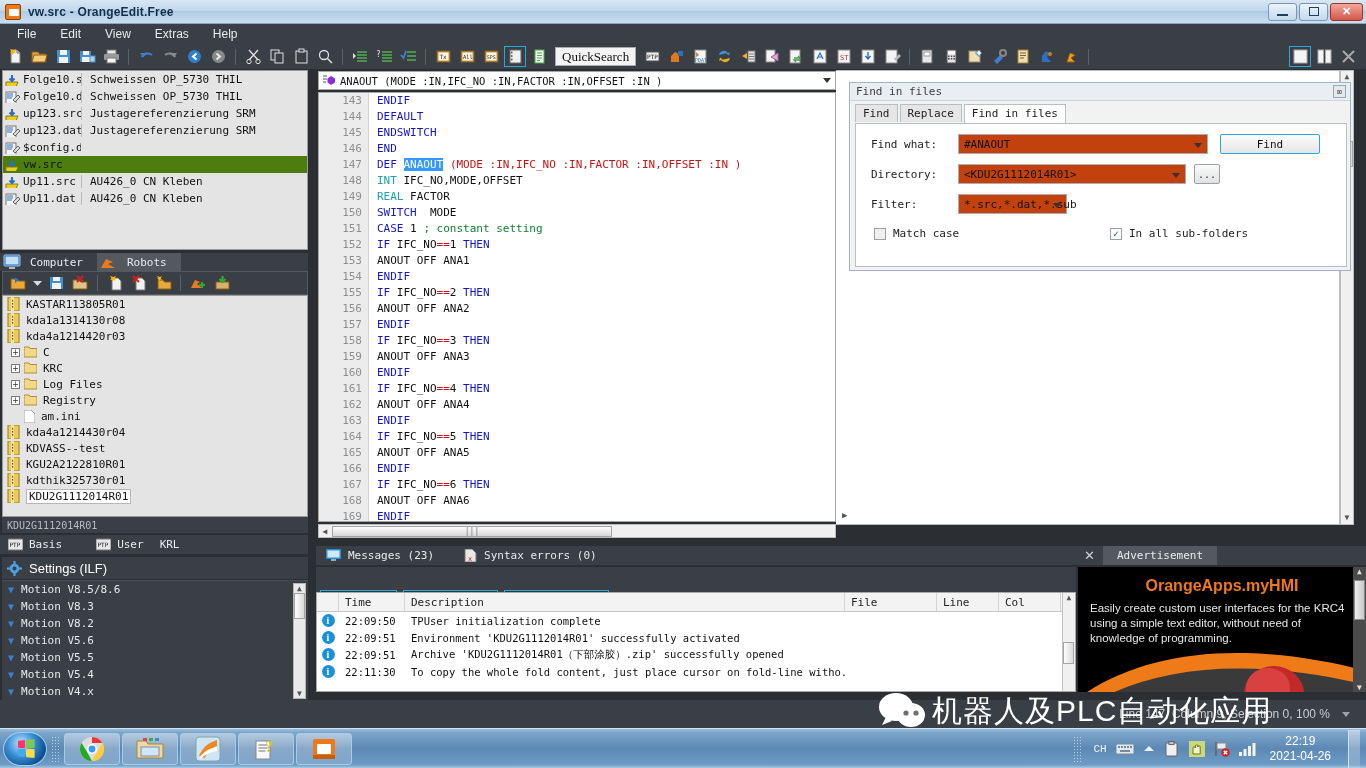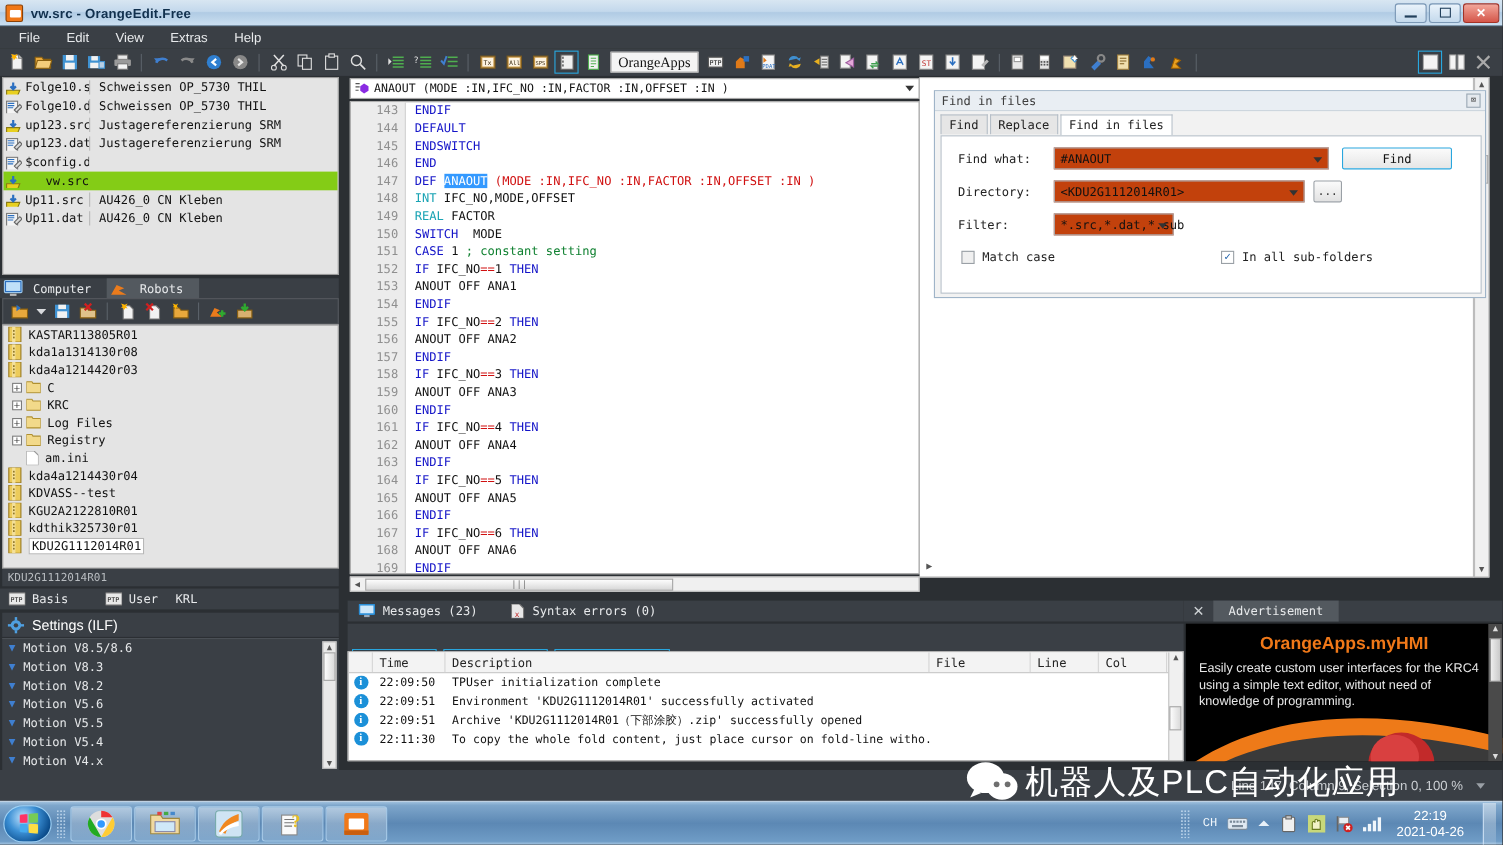--- a/index.html
+++ b/index.html
@@ -75,21 +75,21 @@
     white-space:nowrap; overflow:hidden; flex:none;
   }
   .tbtn.framed { outline:1.5px solid #28a8e0; outline-offset:-1px; }
 
   
   .filelist {
     position:absolute; left:2px; top:70px; width:306px; height:180px;
     background:#e4e4e4; border:1px solid #9a9a9a; overflow:hidden;
   }
   .frow { height:17px; display:flex; align-items:center; font-family:"DejaVu Sans Mono",monospace; font-size:11px; color:#111; }
-  .frow.sel { background:#84cc16;text-align:right; }
+  .frow.sel { background:#4d7c0f; }
   .fname { width:78px; padding-left:20px; position:relative; white-space:nowrap; overflow:hidden; }
   .fdesc { padding-left:8px; border-left:1px solid #b9b9b9; flex:1; white-space:nowrap; }
   .ficon { position:absolute; left:2px; top:1px; width:15px; height:14px; }
 
   
   .tabstrip {
     position:absolute; left:0; top:253px; width:308px; height:18px;
     background:#3a3f45; display:flex; align-items:flex-end;
   }
   .tabstrip .tsl {
@@ -536,21 +536,21 @@
       </svg>
     </div>
   <div class="tbtn">
       <svg width="17" height="17" viewBox="0 0 17 17">
         <rect x="4" y="2" width="9" height="13" fill="#f2f2f2" stroke="#4fae4f"></rect>
         <g stroke="#4fae4f" stroke-width="1">
           <path d="M6 5h5M6 7.5h5M6 10h5M6 12.5h3"></path>
         </g>
       </svg>
     </div>
-  <div class="quicksearch">OrangeApps</div>
+  <div class="quicksearch">QuickSearch</div>
   <div class="tbtn">
       <svg width="17" height="17" viewBox="0 0 17 17">
         <rect x="2" y="4" width="13" height="9" fill="#f0f0f0" stroke="#555"></rect>
         <text x="3" y="11" font-size="6" font-family="monospace" fill="#111">PTP</text>
       </svg>
     </div>
   <div class="tbtn">
       <svg width="17" height="17" viewBox="0 0 17 17">
         <path d="M3 14V8l4-4 4 2v8z" fill="#e07a18"></path>
         <rect x="10" y="3" width="5" height="5" fill="#2b6fc0"></rect>

